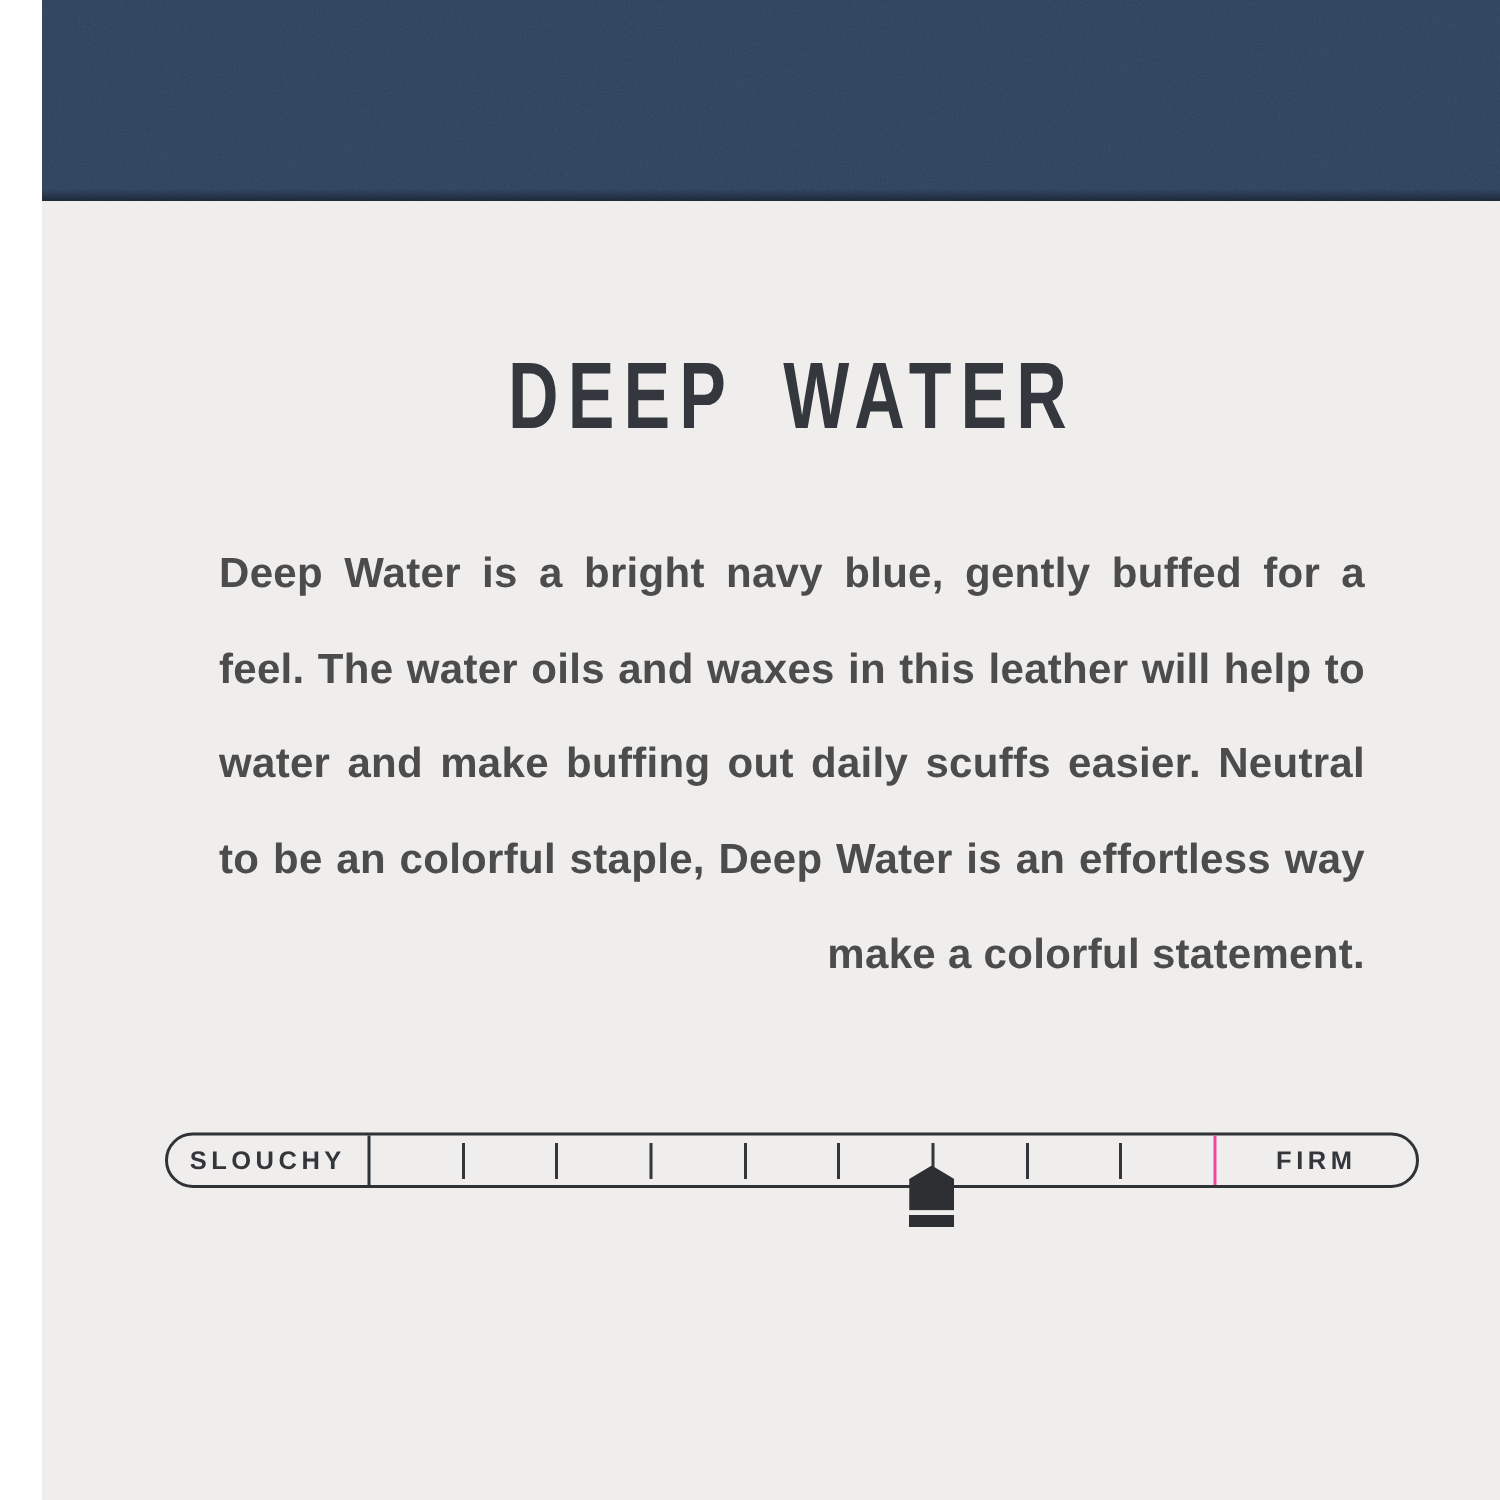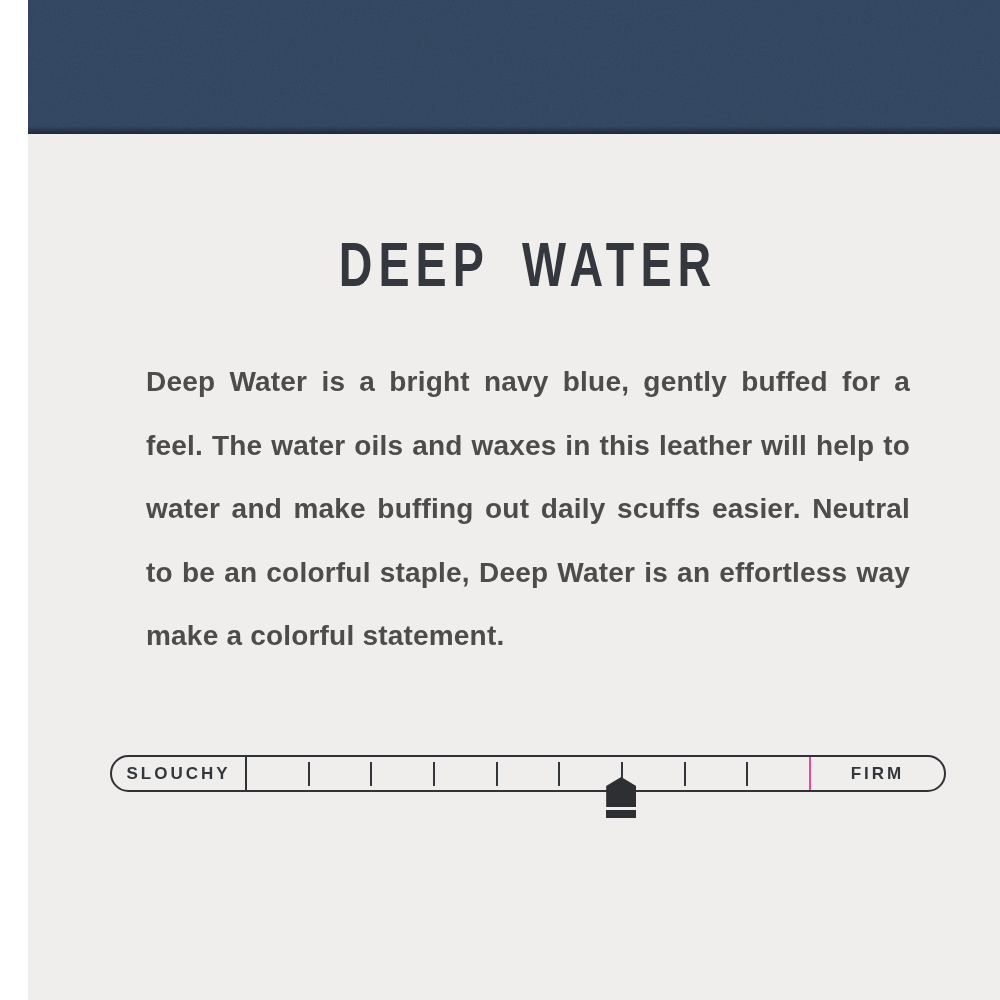--- a/index.html
+++ b/index.html
@@ -64,21 +64,21 @@
     overflow: hidden;
   }
   .desc .jline::after {
     content: "";
     display: inline-block;
     width: 100%;
     height: 0;
     vertical-align: top;
   }
   .desc .cline {
-    text-align: left;
+    text-align: right;
     height: 63.5px;
   }
 
   
   .scale {
     position: absolute;
     left: 82px;
     width: 836px; height: 37px;
     border: 2px solid #2f3237;
     border-radius: 19px;

